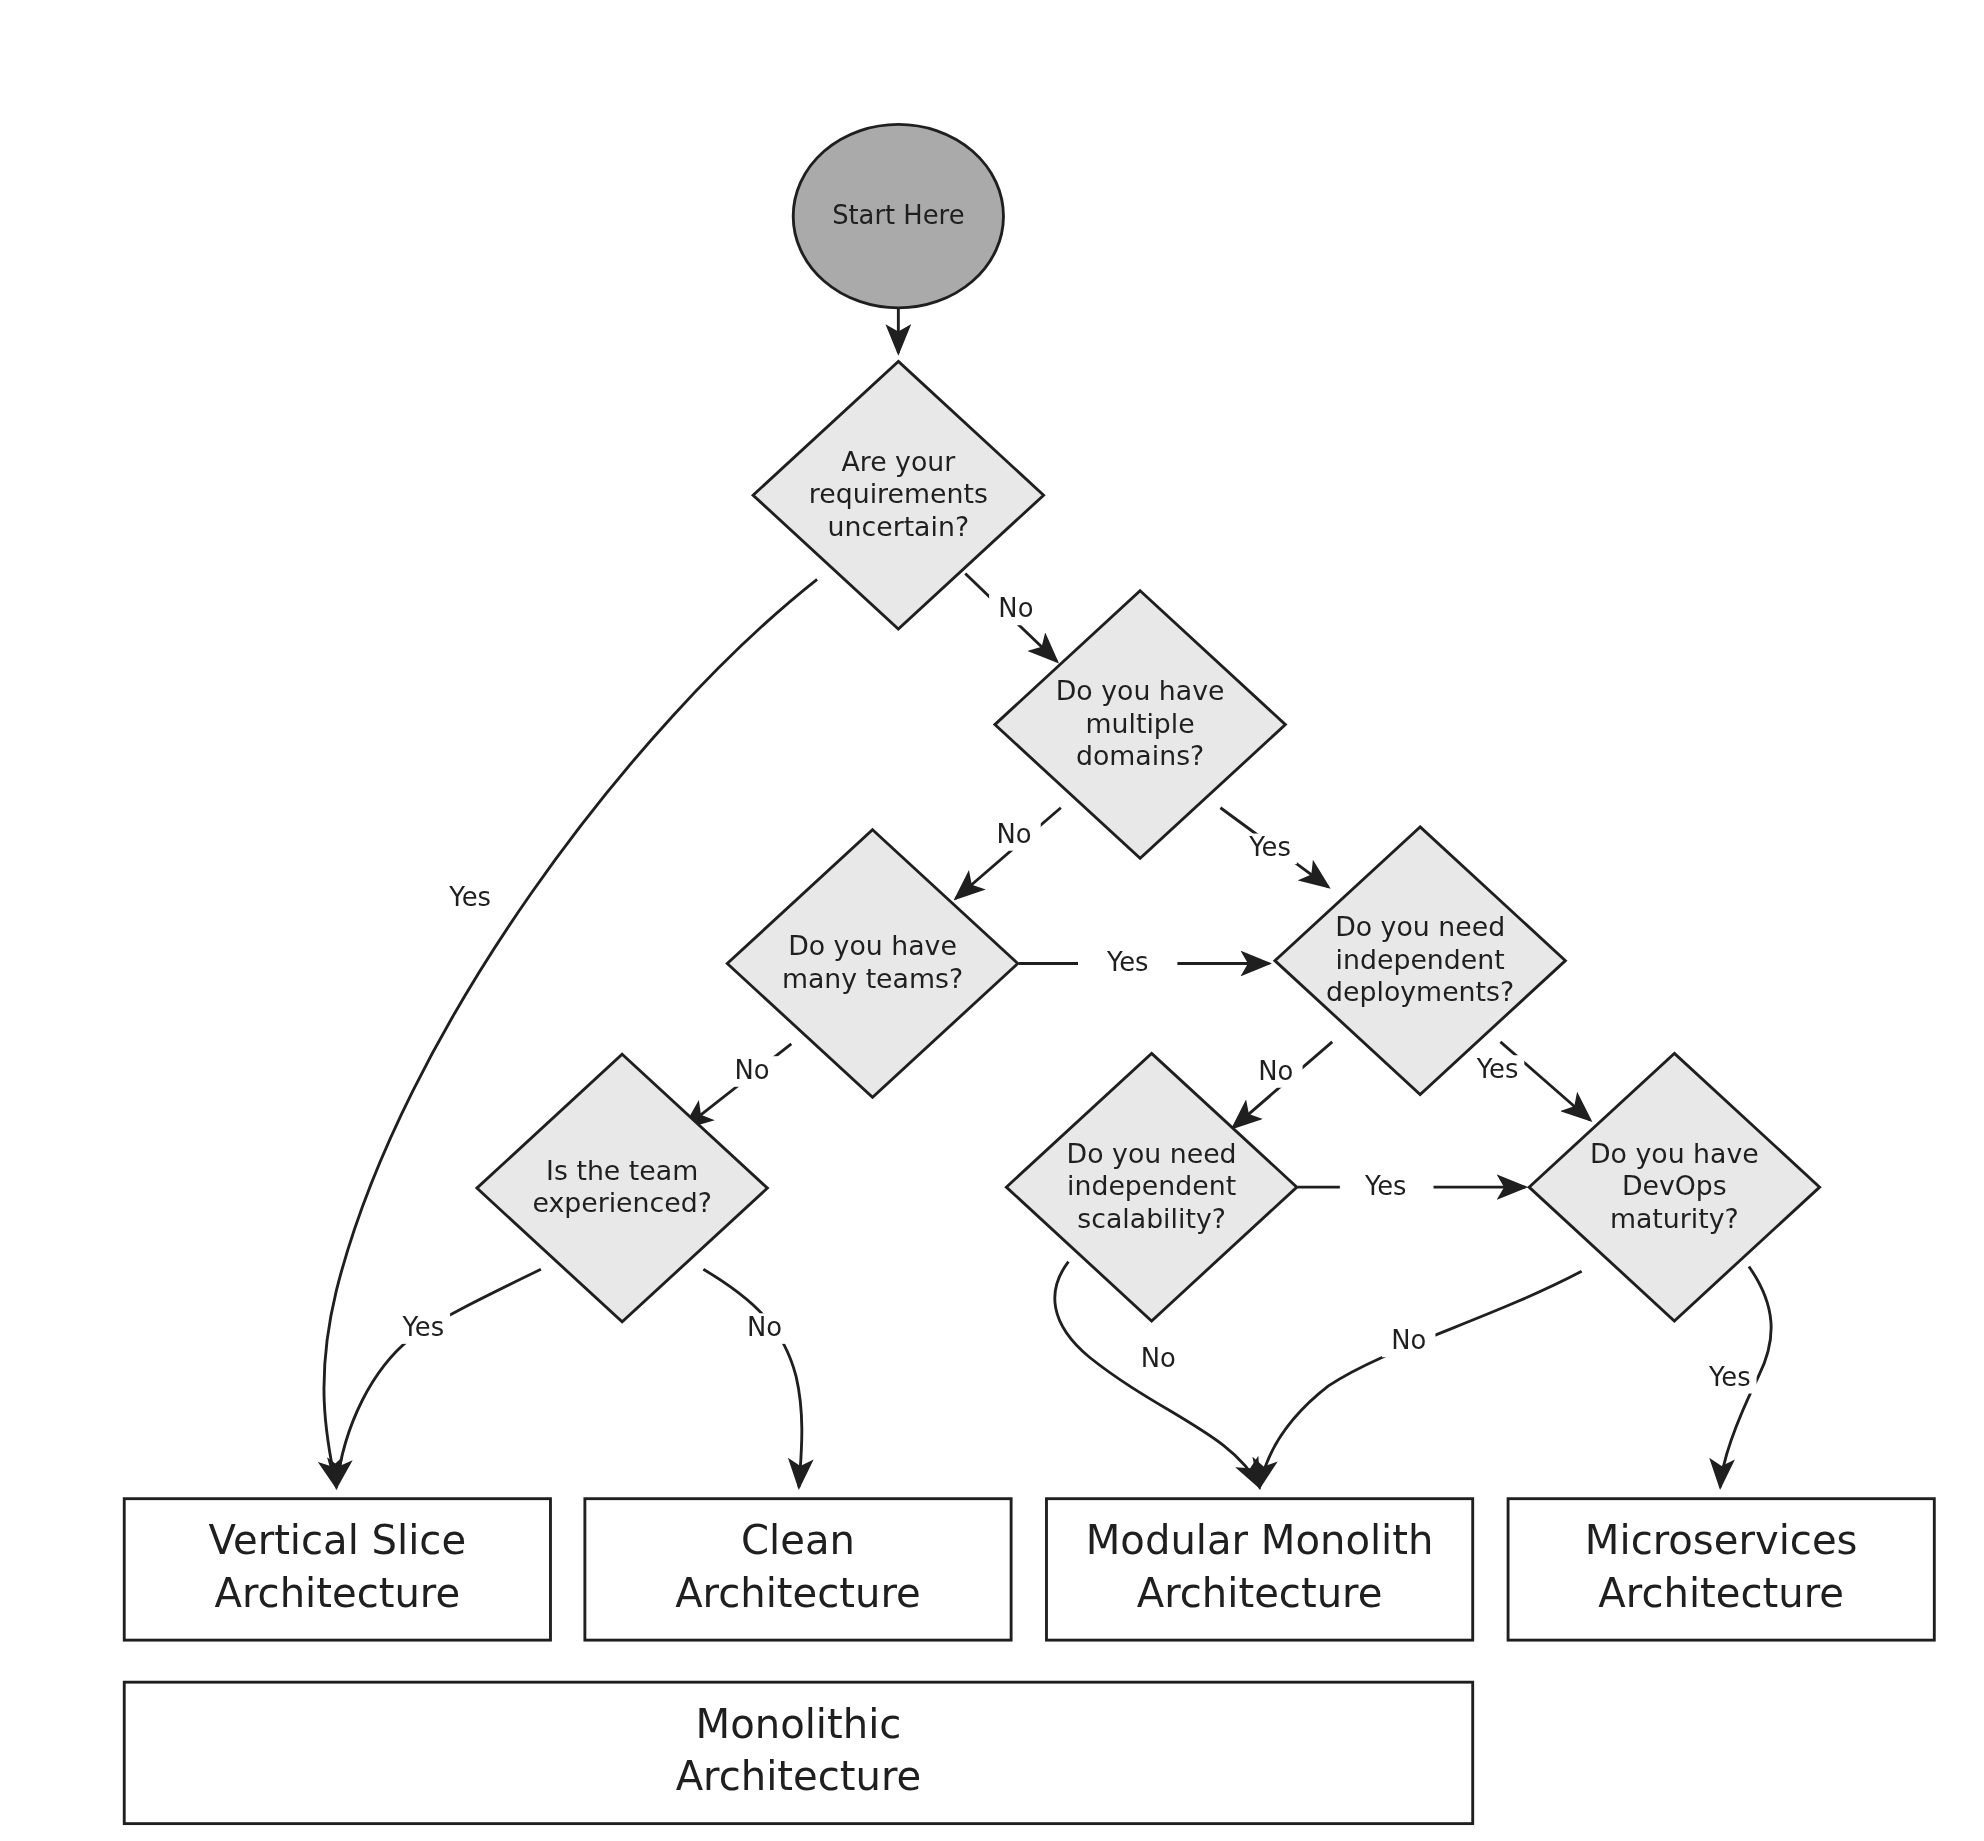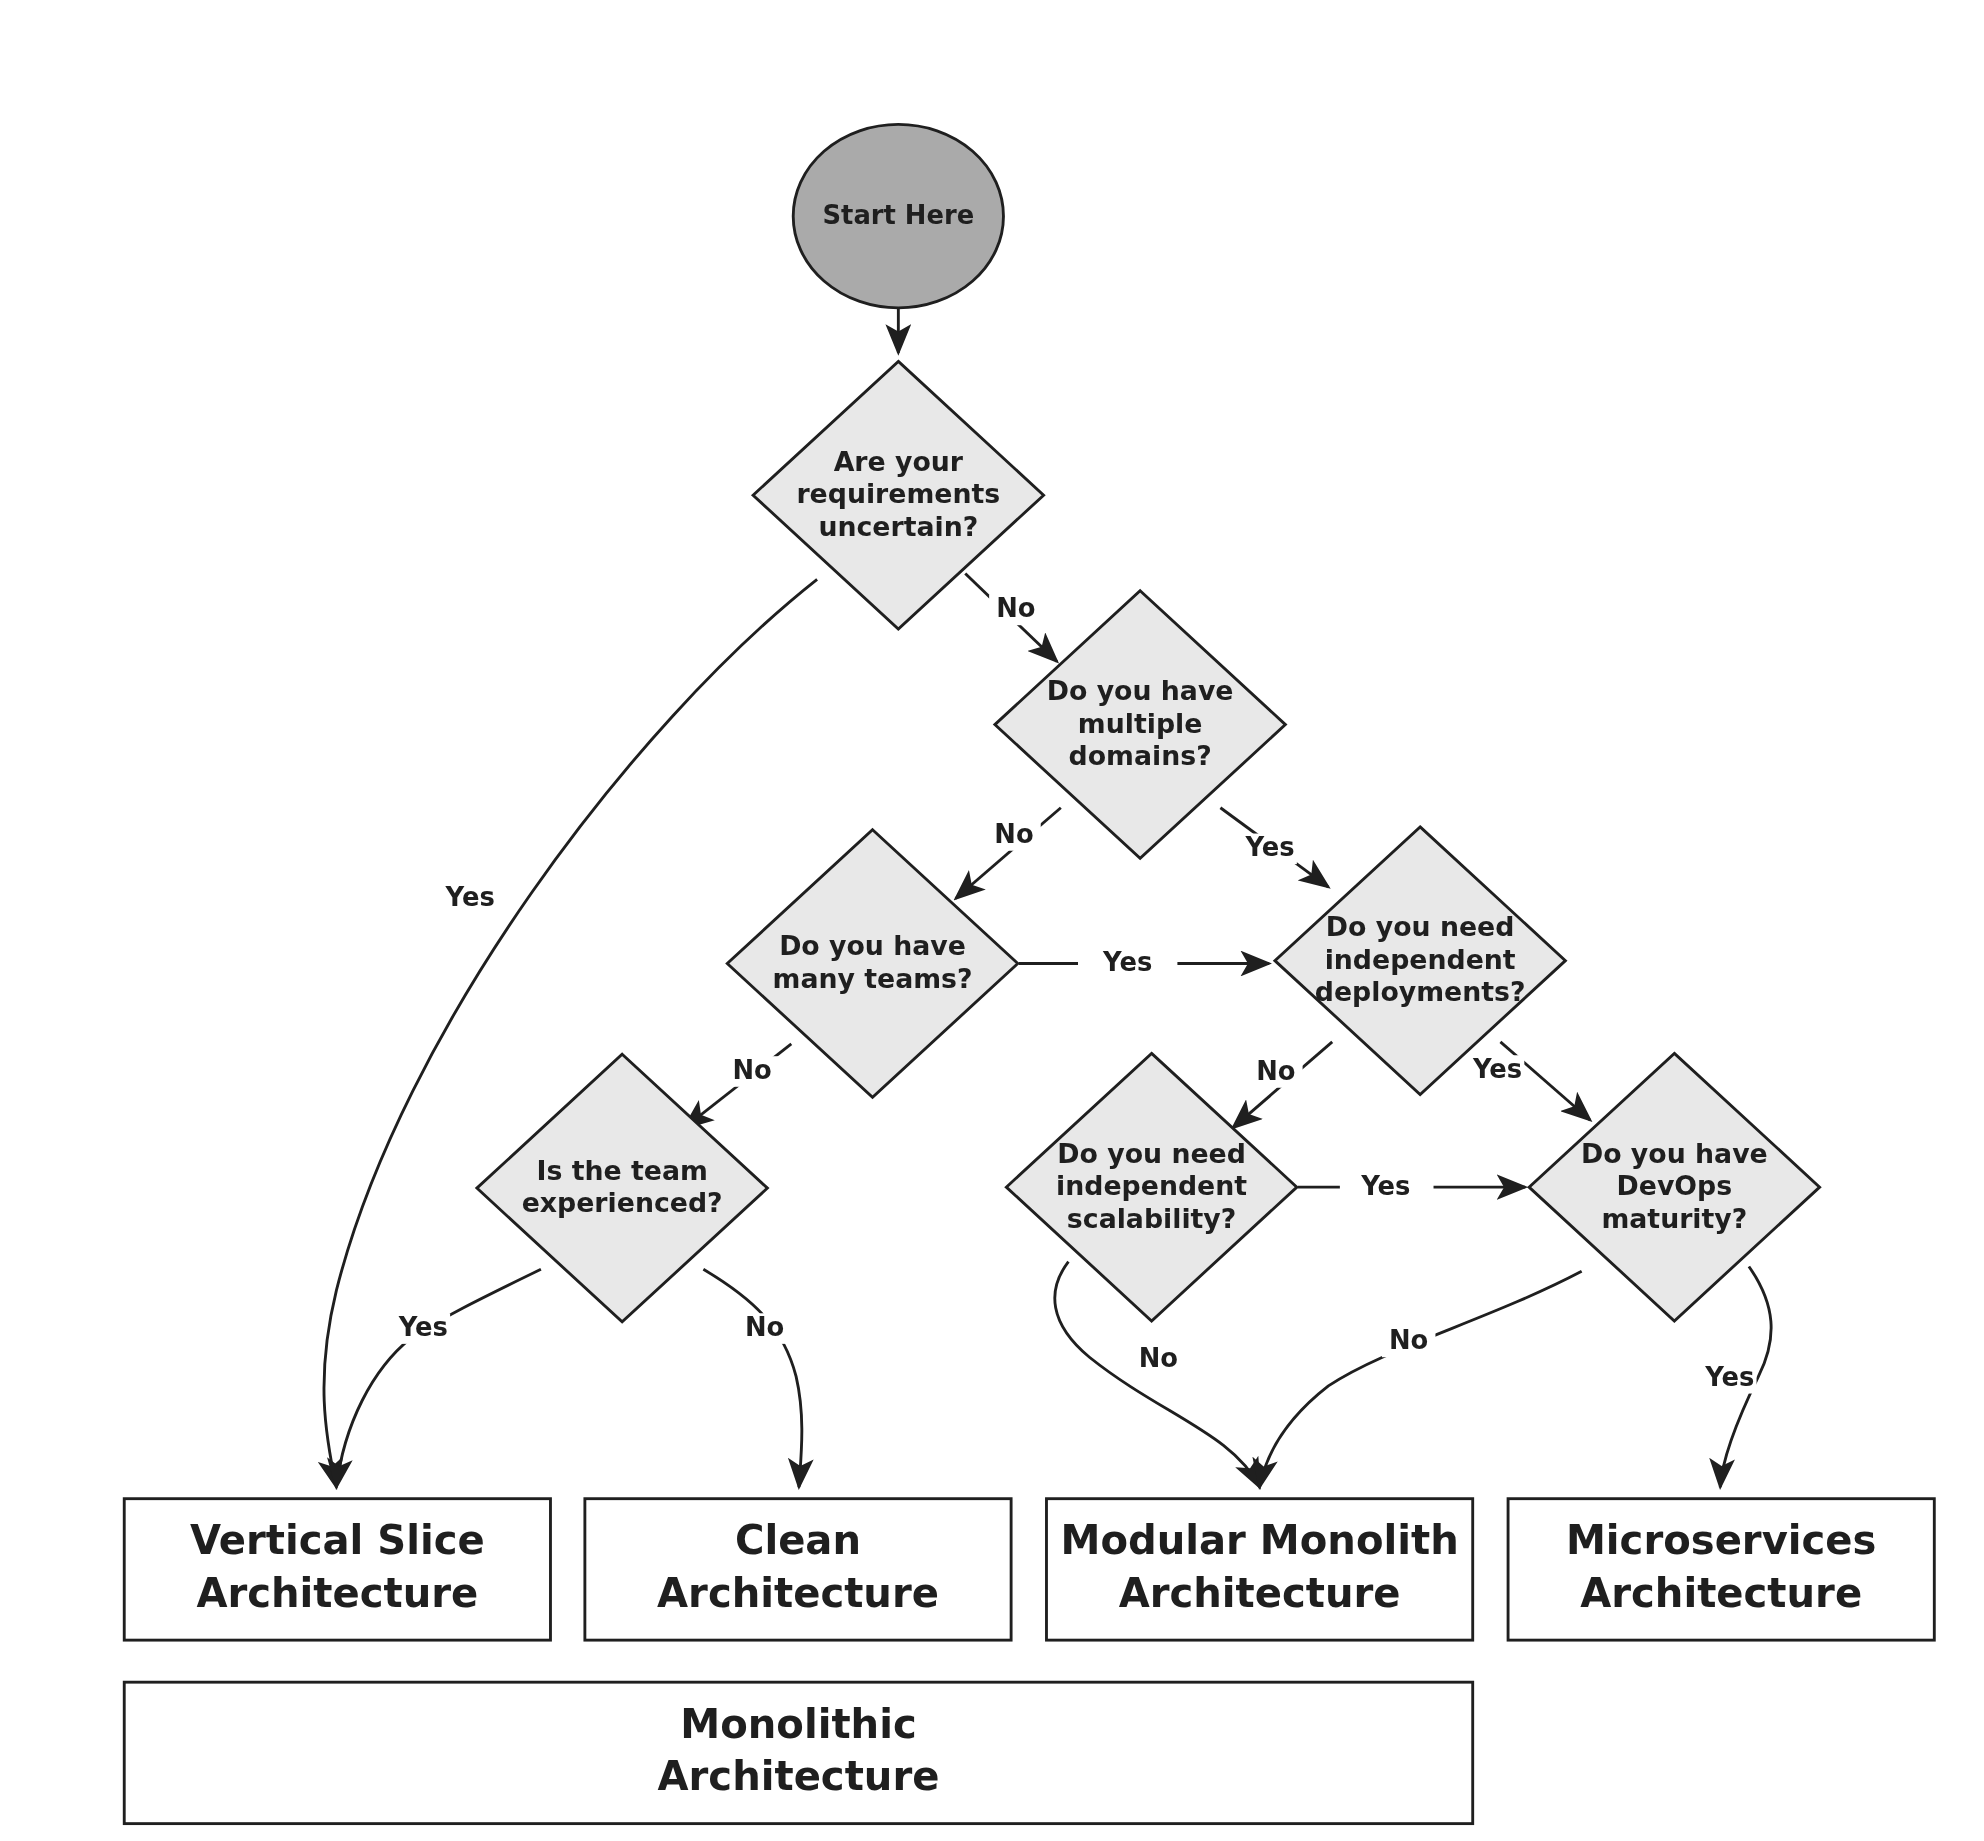--- a/index.html
+++ b/index.html
@@ -11,21 +11,20 @@
     font-family: "DejaVu Sans", "Liberation Sans", sans-serif;
     width: 1984px;
     height: 1841px;
     overflow: hidden;
   }
   #flow-canvas {
     position: relative;
     width: 1984px;
     height: 1803px;
     background: #ffffff;
-    font-weight: bold;
   }
   svg#diagram {
     display: block;
     width: 1984px;
     height: 1841px;
   }
   .node-shape {
     stroke: #1f1f1f;
     stroke-width: 3;
   }

